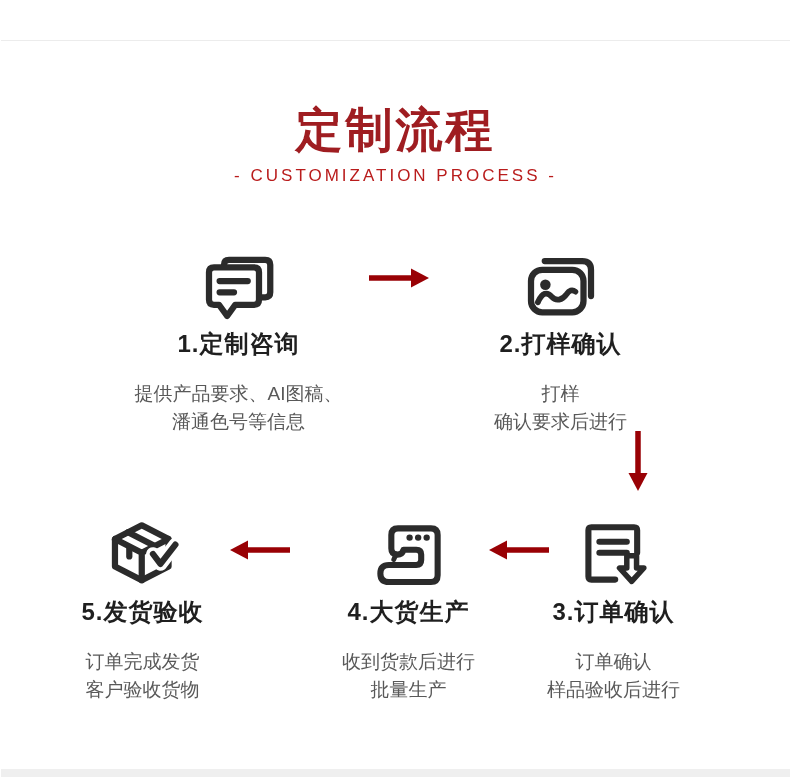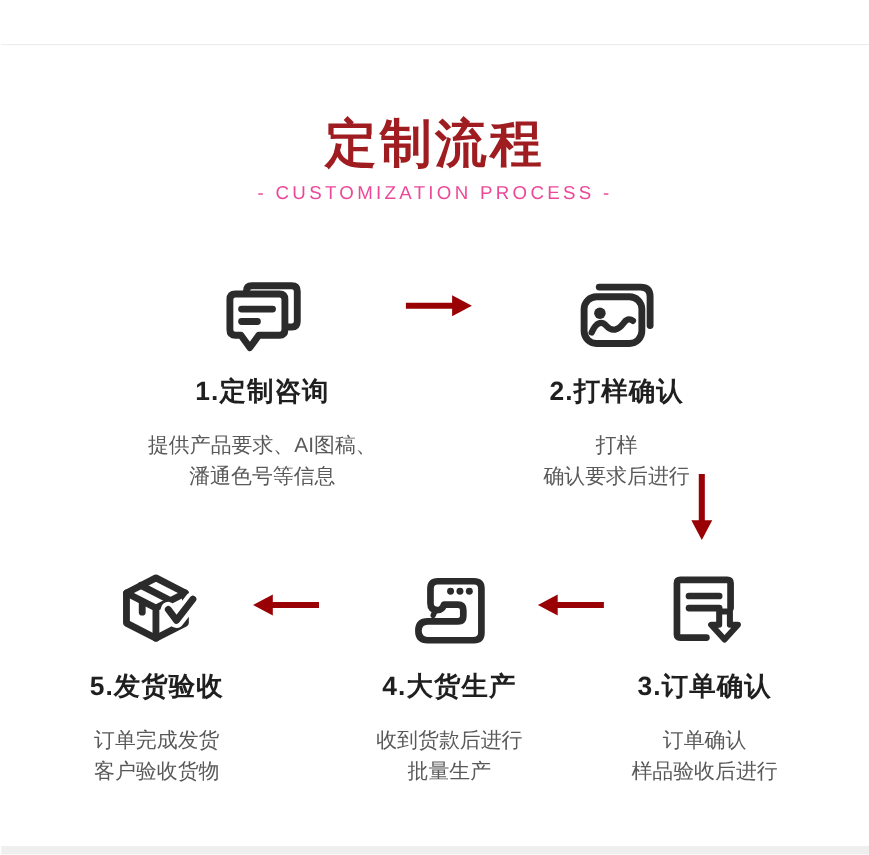--- a/index.html
+++ b/index.html
@@ -4,31 +4,31 @@
 <style>
   html,body { margin:0; padding:0; background:#ffffff; }
   body { font-family:"Liberation Sans","DejaVu Sans",sans-serif; }
   .page { position:relative; width:789px; height:777px; background:#ffffff; overflow:hidden; margin:0 auto; }
 
   .top-rule { position:absolute; top:40px; left:0; width:790px; height:1px; background:#ececec; }
   .bottom-strip { position:absolute; bottom:0; left:0; width:790px; height:8px; background:#efefef; }
 
   .header { position:absolute; top:102px; left:0; width:790px; text-align:center; }
   .main-title { font-size:47px; font-weight:bold; color:#9f1d21; letter-spacing:3px; line-height:1.2; }
-  .sub-title { margin-top:8px; font-size:17px; color:#ec4899; letter-spacing:3px; }
+  .sub-title { margin-top:8px; font-size:17px; color:#b91c1c; letter-spacing:3px; }
 
   .step { position:absolute; width:250px; text-align:center; }
   .step-1 { left:113px; top:244px; }
   .step-2 { left:435px; top:244px; }
-  .step-3 { left:515px; top:512px; }
+  .step-3 { left:488px; top:512px; }
   .step-4 { left:283px; top:512px; }
   .step-5 { left:17px;  top:512px; }
 
   .icon-box { height:84px; display:flex; align-items:center; justify-content:center; }
-  .step-title { margin-top:12px; font-size:24px; font-weight:bold; color:#1f1f1f; letter-spacing:1px; }
+  .step-title { font-size:24px; font-weight:bold; color:#1f1f1f; letter-spacing:1px; }
   .step-desc { margin-top:20px; font-size:19px; color:#595959; line-height:28px; }
 
   .arrow { position:absolute; }
   .arrow-right-1 { left:367px; top:265px; }
   .arrow-down-1  { left:624px; top:430px; }
   .arrow-left-1  { left:487px; top:537px; }
   .arrow-left-2  { left:228px; top:537px; }
 
   svg { display:block; }
 </style>

